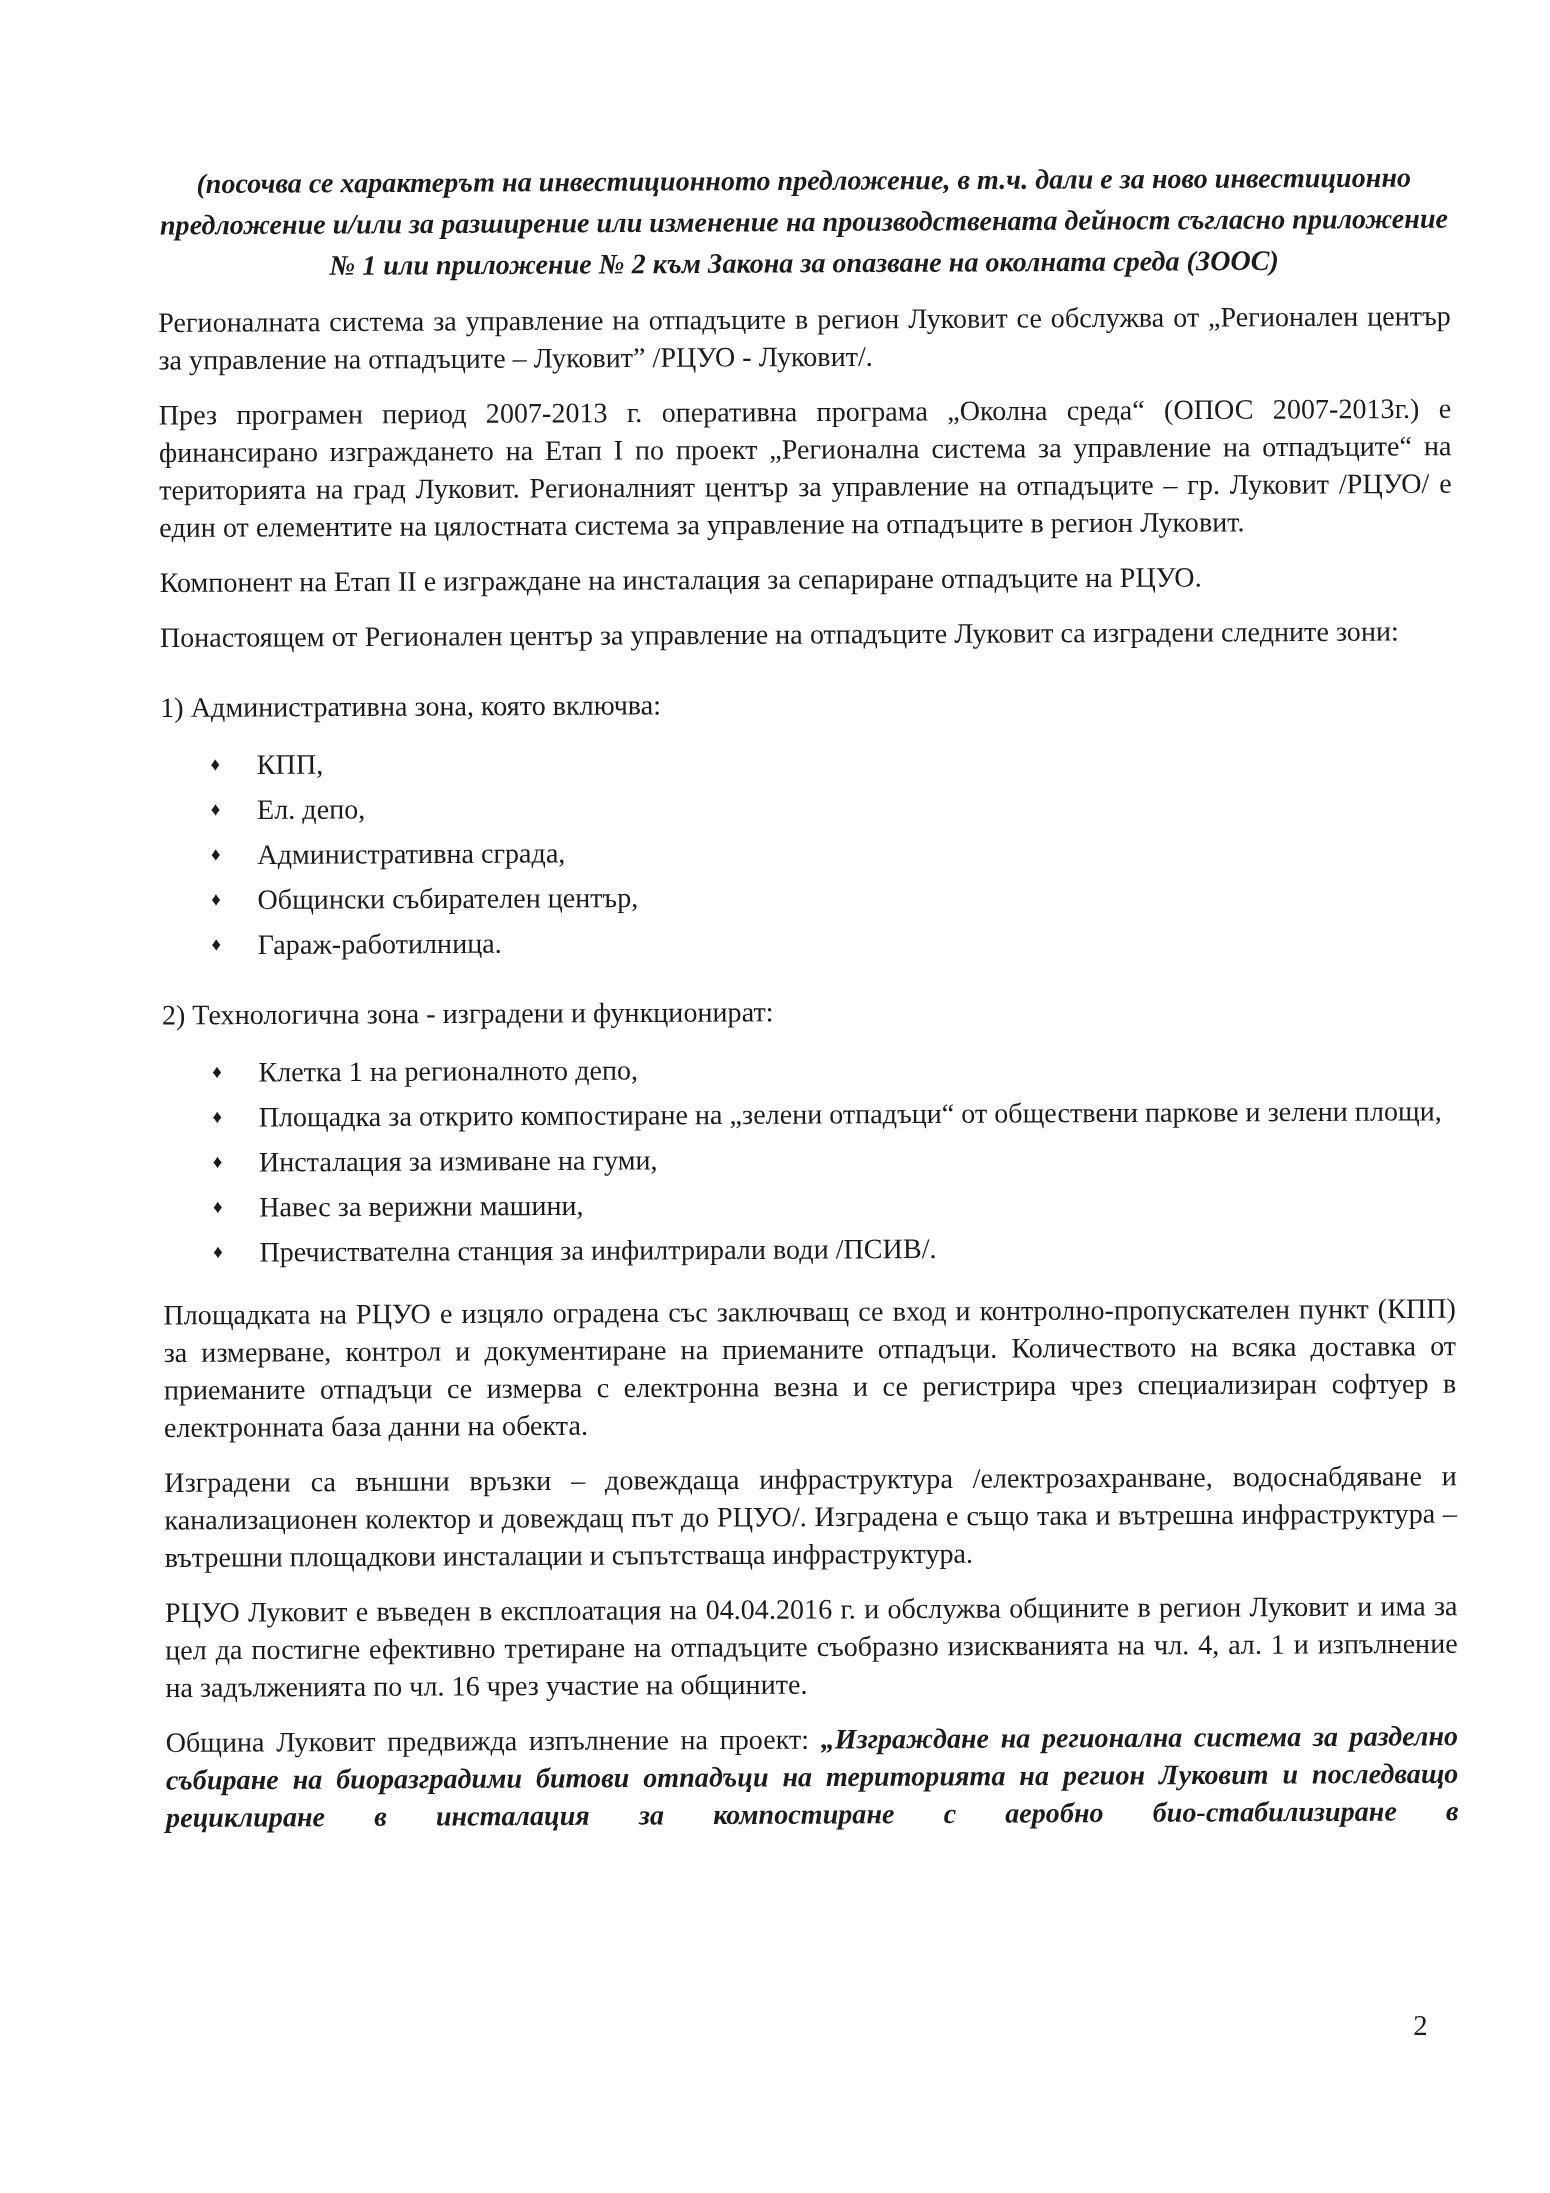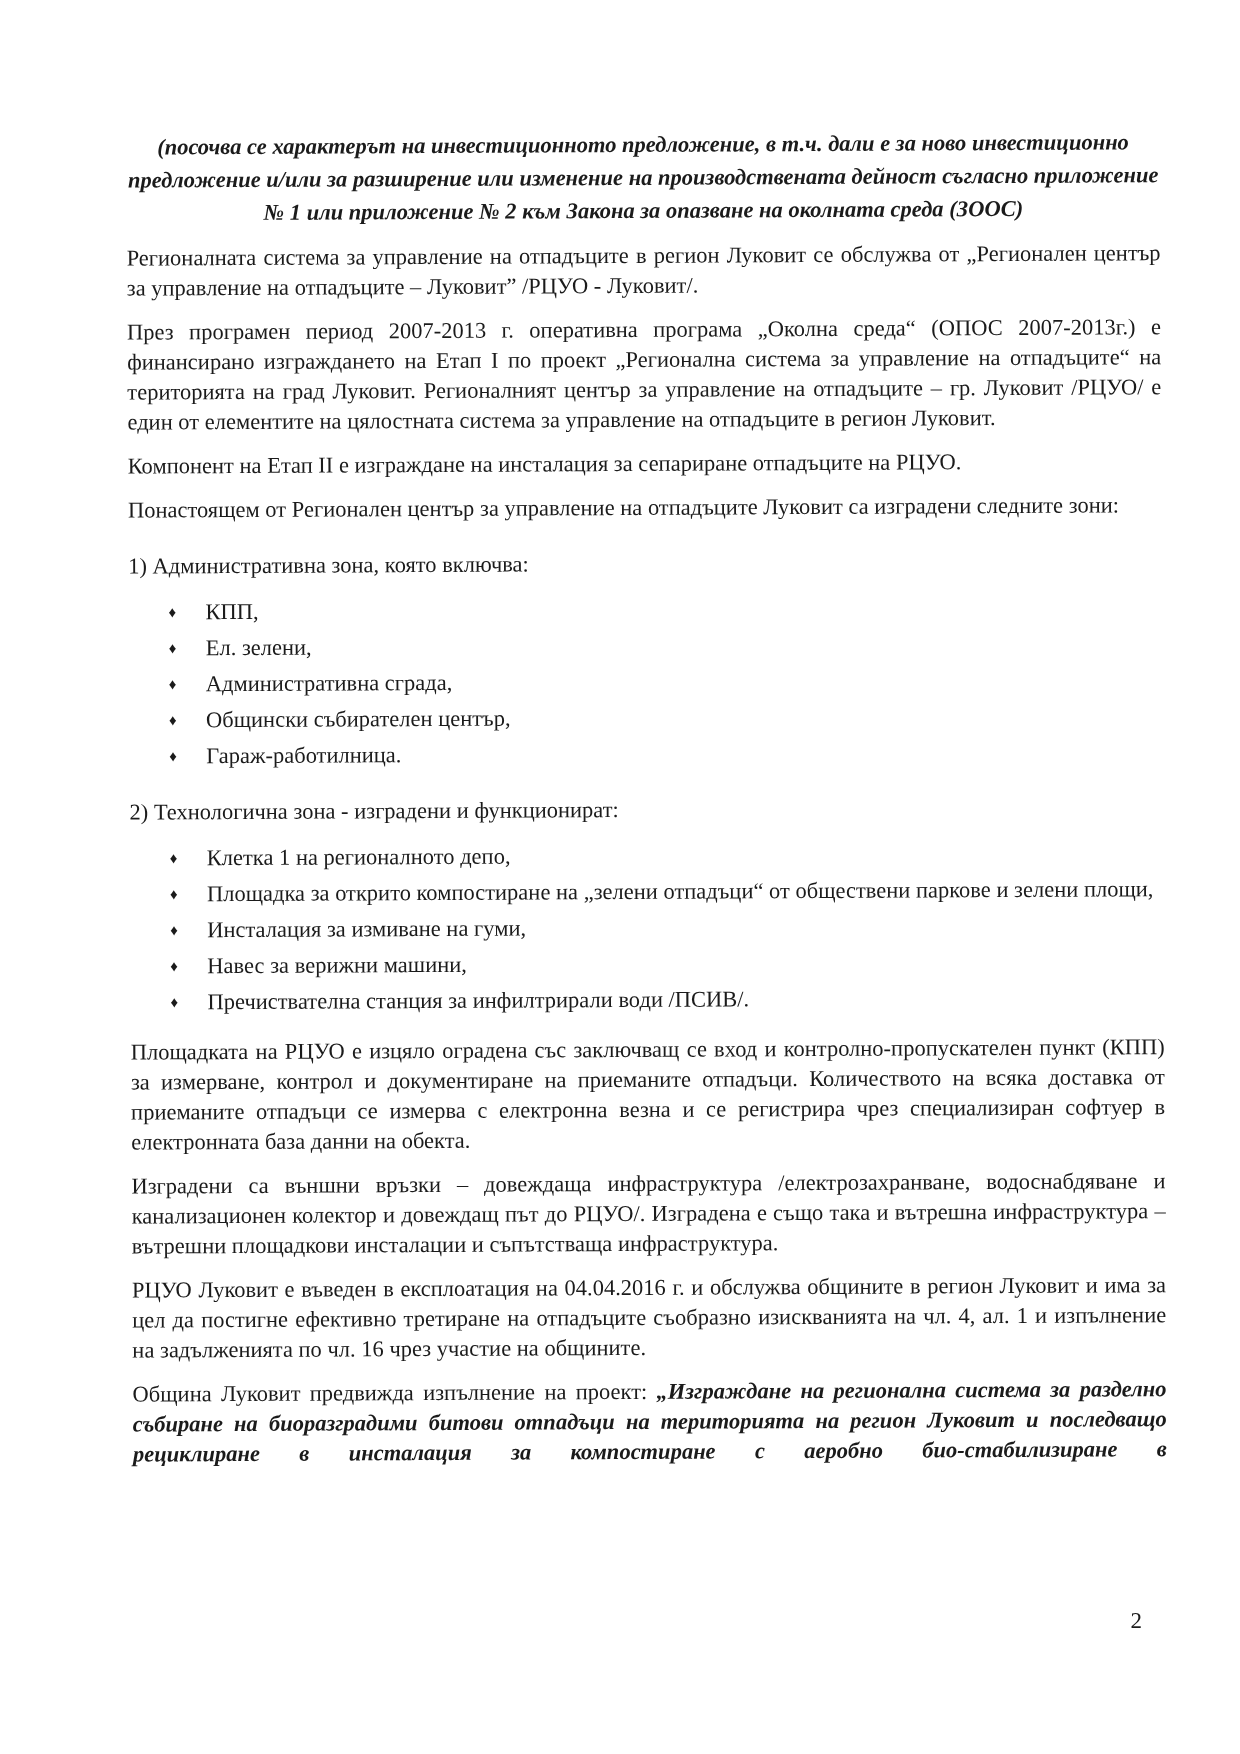--- a/index.html
+++ b/index.html
@@ -100,21 +100,21 @@
 
   <p class="section-title">1) Административна зона, която включва:</p>
 
   <ul class="zone-list">
     <li>
       <span class="bullet">♦</span>
       <span>КПП,</span>
     </li>
     <li>
       <span class="bullet">♦</span>
-      <span>Ел. зелени,</span>
+      <span>Ел. депо,</span>
     </li>
     <li>
       <span class="bullet">♦</span>
       <span>Административна сграда,</span>
     </li>
     <li>
       <span class="bullet">♦</span>
       <span>Общински събирателен център,</span>
     </li>
     <li>

